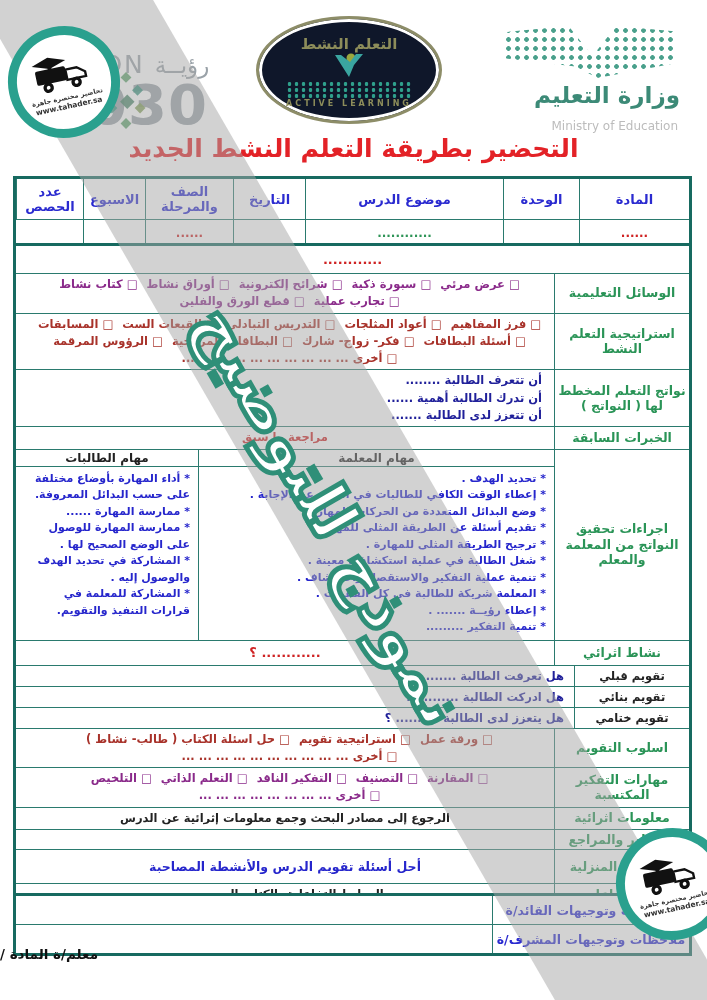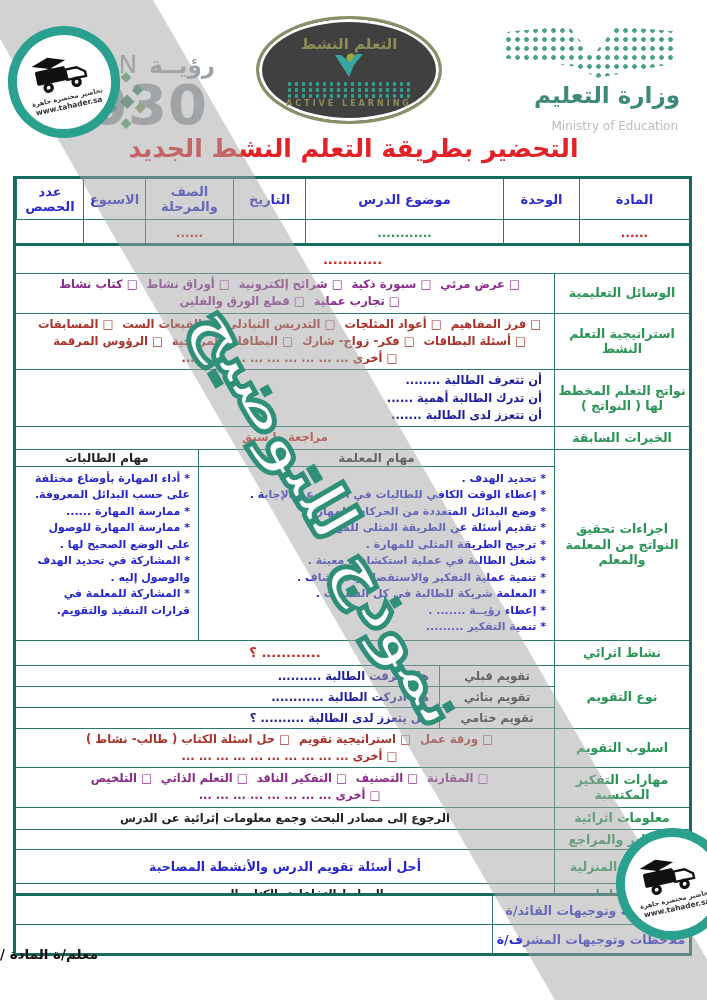--- a/index.html
+++ b/index.html
@@ -4,25 +4,25 @@
 <style>
   html,body{margin:0;padding:0;}
   body{
     width:707px;height:1000px;position:relative;overflow:hidden;background:#ffffff;
     font-family:"DejaVu Sans","Liberation Sans",sans-serif;direction:rtl;
   }
   
   .hdr{position:absolute;top:0;left:0;right:0;height:172px;}
   .vision{position:absolute;left:28px;top:24px;width:200px;color:#9aa2a8;direction:ltr;text-align:center;}
   .vision .l1{display:flex;justify-content:center;align-items:baseline;gap:10px;font-size:25px;letter-spacing:2px;}
-  .vision .l1 .ar{font-size:23px;font-weight:bold;letter-spacing:0;margin-top:28px;}
+  .vision .l1 .ar{font-size:23px;font-weight:normal;letter-spacing:0;margin-top:28px;}
   .vision .l2{position:relative;font-size:56px;font-weight:bold;line-height:52px;letter-spacing:1px;}
   .emblem{position:absolute;left:72px;top:-8px;width:52px;height:64px;opacity:.9;}
   .oval{position:absolute;left:256px;top:16px;width:180px;height:102px;border:3px solid #8d8d68;border-radius:50%;
-        background:#404040;box-shadow:inset 0 0 0 3px #fff;display:flex;flex-direction:column;align-items:center;justify-content:center;}
+        background:#0f172a;box-shadow:inset 0 0 0 3px #fff;display:flex;flex-direction:column;align-items:center;justify-content:center;}
   .oval .ar{color:#8d8d5a;font-weight:bold;font-size:15px;margin-top:2px;}
   .oval .en{color:#8d8d5a;font-weight:bold;font-size:8px;letter-spacing:3px;margin-top:0;}
   .oval .dots{width:126px;height:18px;margin-top:2px;
     background-image:radial-gradient(circle,#2fa08c 1.7px,transparent 2.1px);background-size:7px 6px;}
   .ministry{position:absolute;left:468px;top:26px;width:226px;direction:rtl;}
   .ministry .mdots{width:170px;height:52px;margin-right:20px;
     background-image:radial-gradient(circle,#4aa08c 2.1px,transparent 2.5px);background-size:9px 9px;
     clip-path:polygon(0 12%,38% 0,52% 58%,66% 0,100% 10%,100% 72%,55% 100%,42% 78%,0 62%);}
   .ministry .ar{color:#3c8a77;font-weight:bold;font-size:23px;margin-top:4px;margin-right:14px;}
   .ministry .en{color:#bcbcbc;font-size:12px;margin-right:16px;margin-top:11px;}
@@ -234,21 +234,20 @@
       </div>
     </div>
   </div>
 
   <div class="row" style="min-height:24px">
     <div class="lbl">نشاط اثرائي</div>
     <div class="cnt rq" style="font-size:13px">............ ؟</div>
   </div>
 
   <div class="row">
-    <div class="lbl">نوع التقويم</div>
     <div class="etype">
       <div class="er">
         <div class="tcell">تقويم قبلي</div>
         <div class="qcell">هل تعرفت الطالبة ..........</div>
       </div>
       <div class="er">
         <div class="tcell">تقويم بنائي</div>
         <div class="qcell">هل ادركت الطالبة ............</div>
       </div>
       <div class="er">

